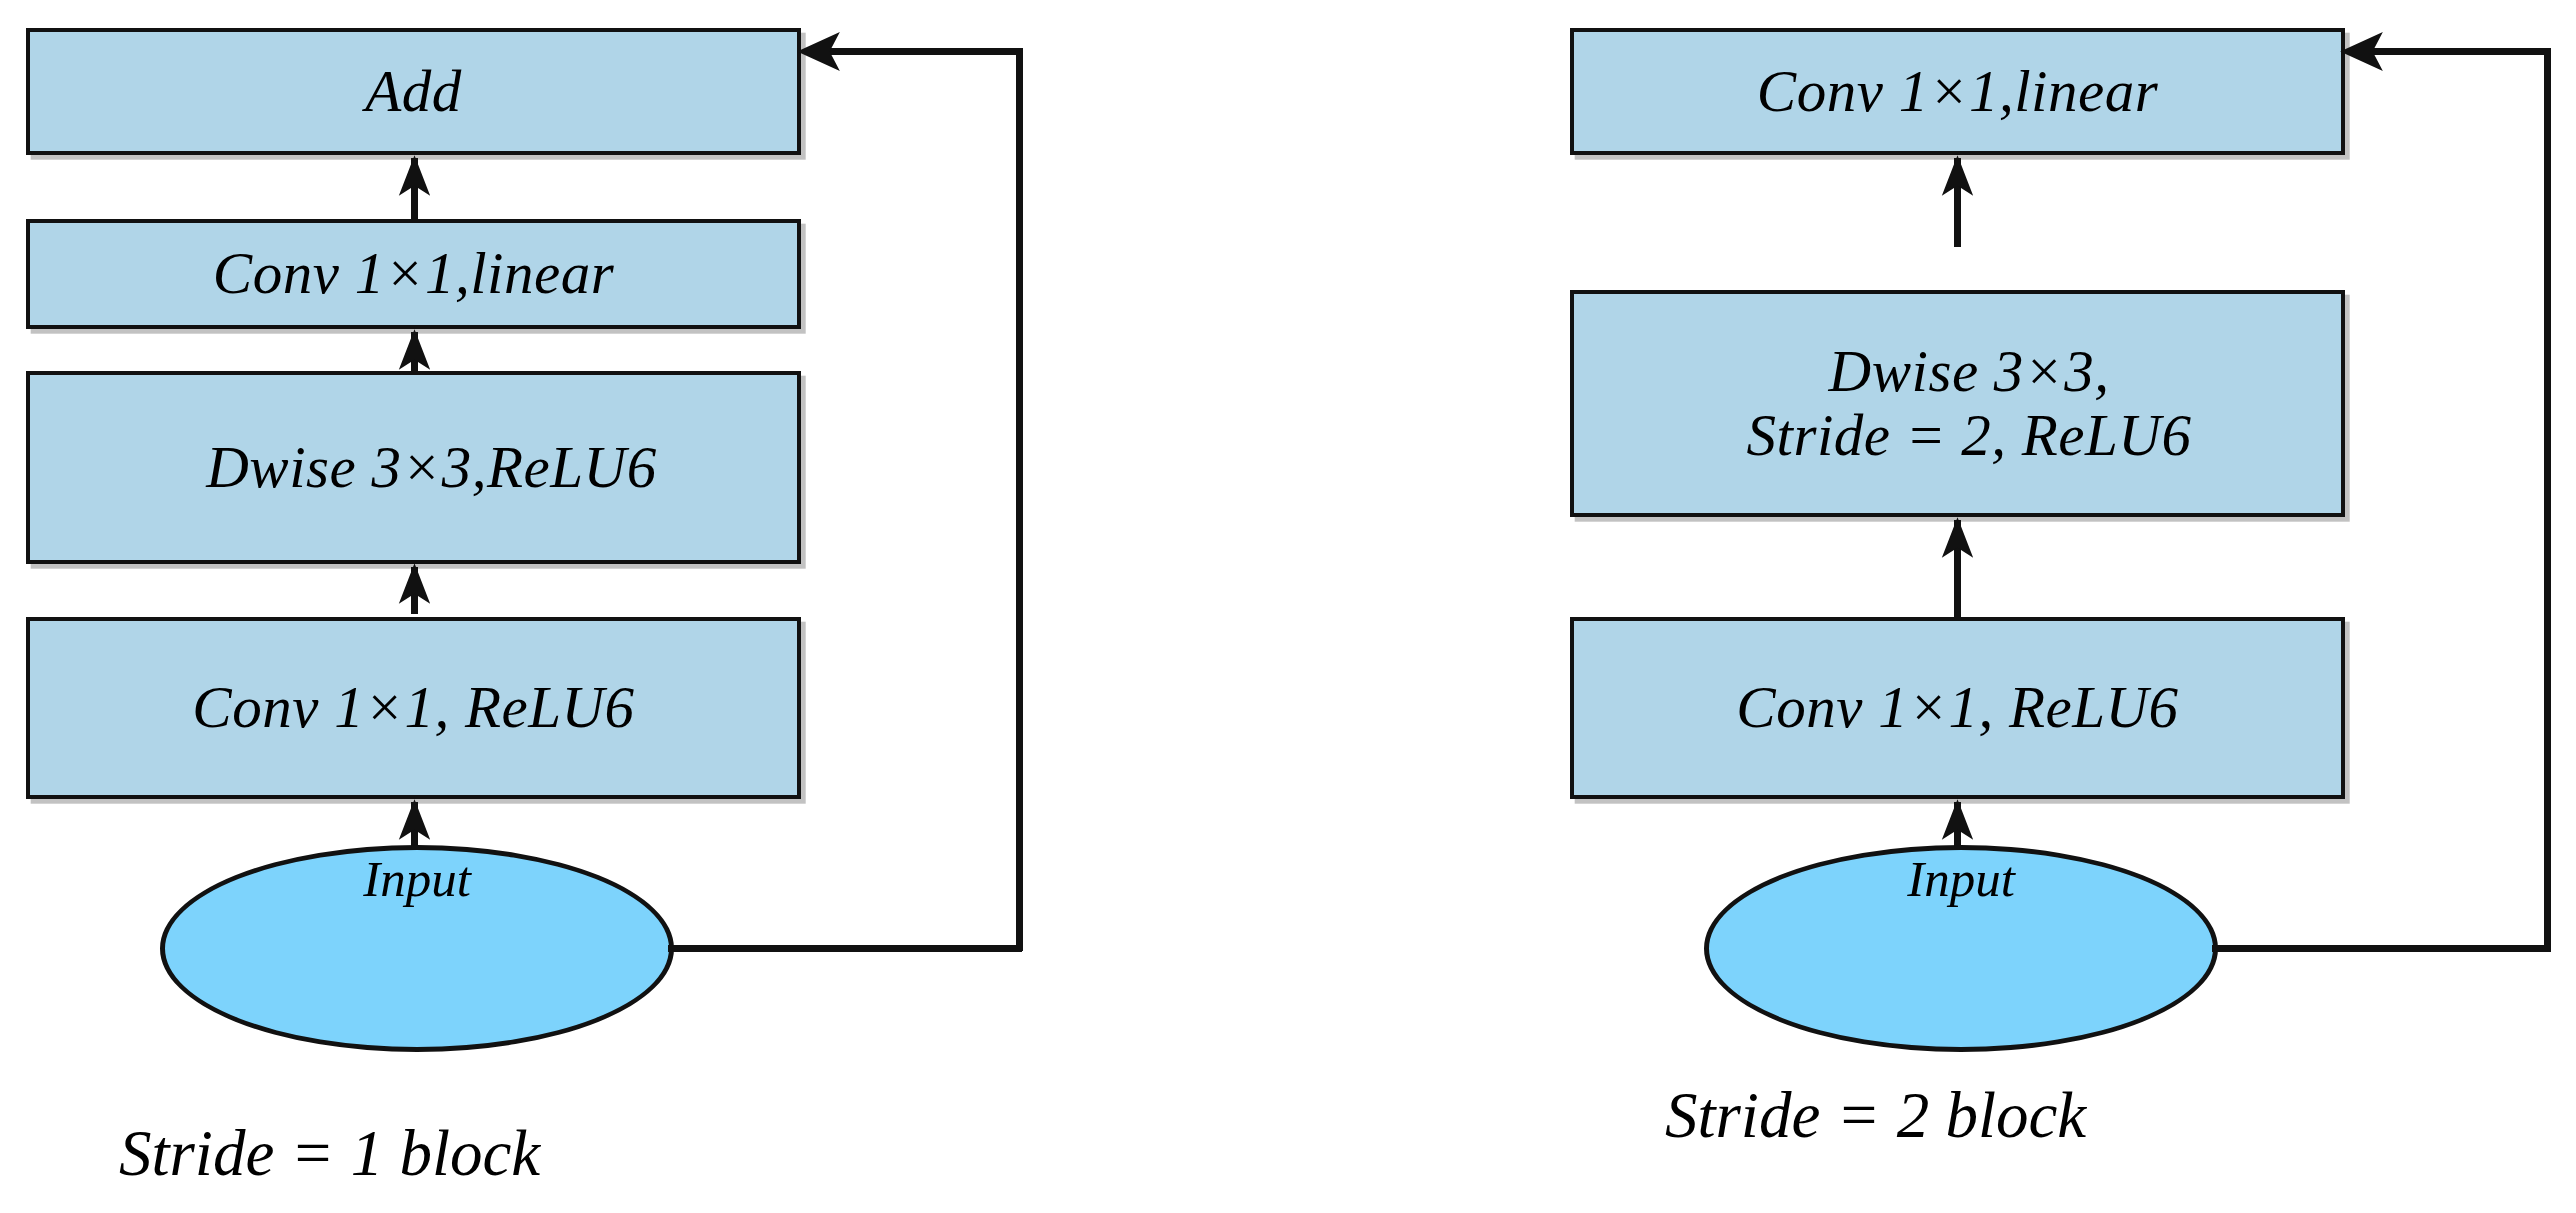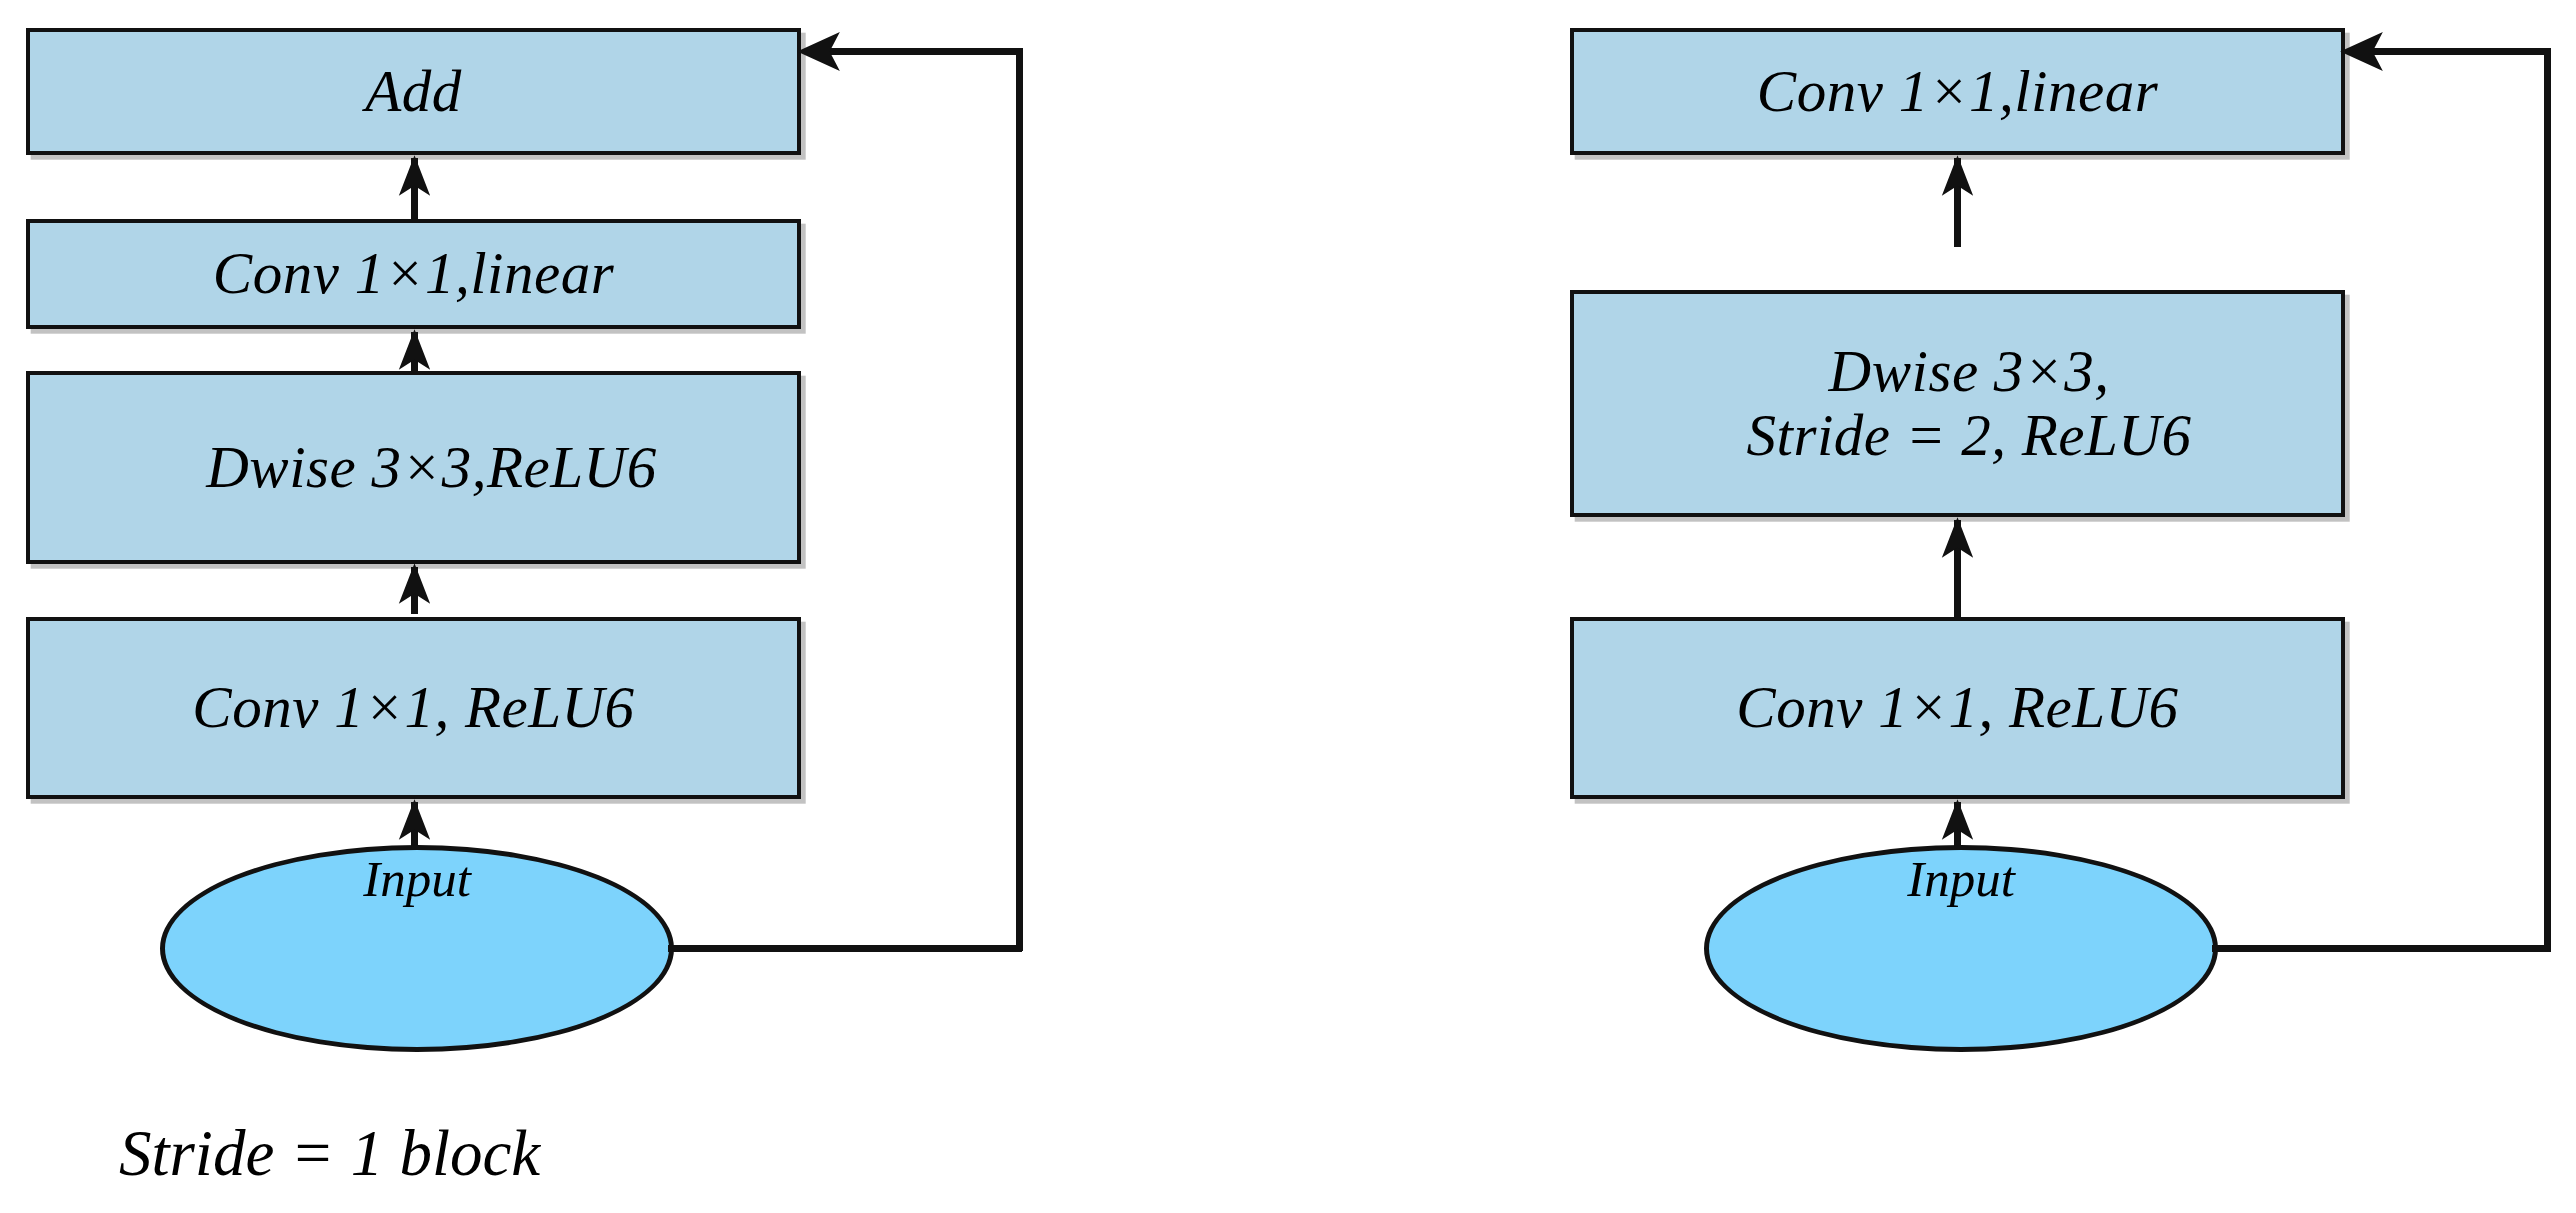--- a/index.html
+++ b/index.html
@@ -153,15 +153,16 @@
     <span class="label">Input</span>
   </div>
 
   <div class="conn conn-h" style="left:2212px; top:945px; width:339px;"></div>
   <div class="conn conn-v" style="left:2544px; top:48px; height:903px;"></div>
   <div class="conn conn-h" style="left:2363px; top:48px; width:185px;"></div>
   <svg class="arrowhead" style="left:2340px; top:32px;" width="43" height="39" viewBox="0 0 46 42">
     <path d="M0 21 L46 0 L35 21 L46 42 Z"></path>
   </svg>
 
+  <div class="caption" style="left:1665px; top:1078px;">Stride = 2 block</div>
 
 </div>
 
 
 </body></html>

